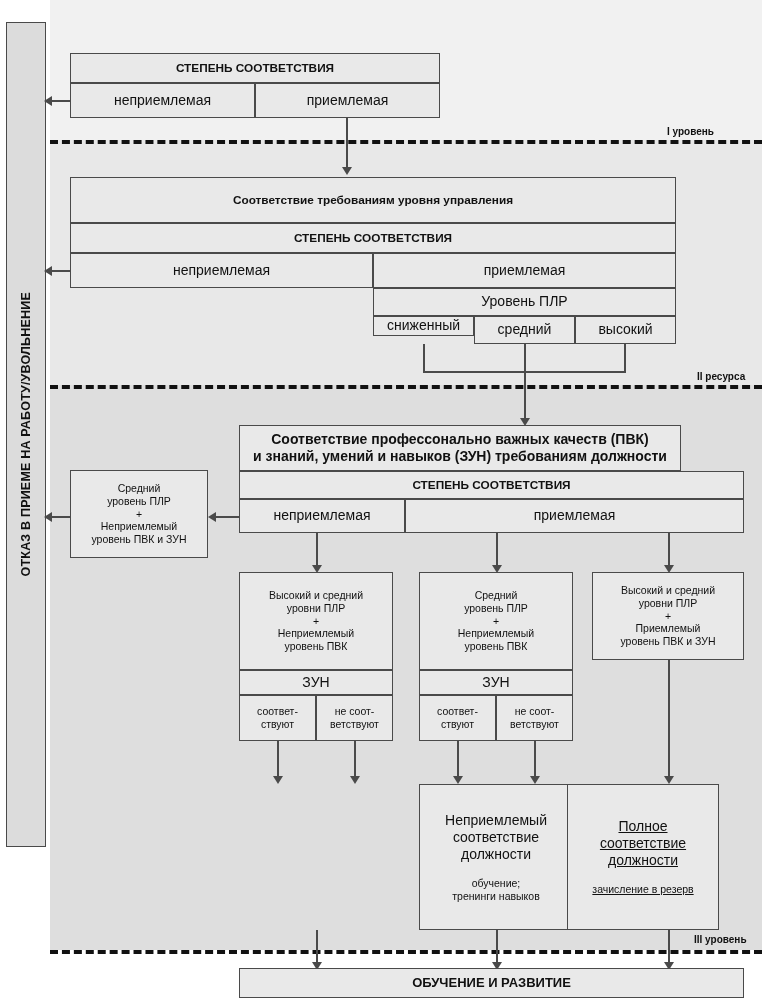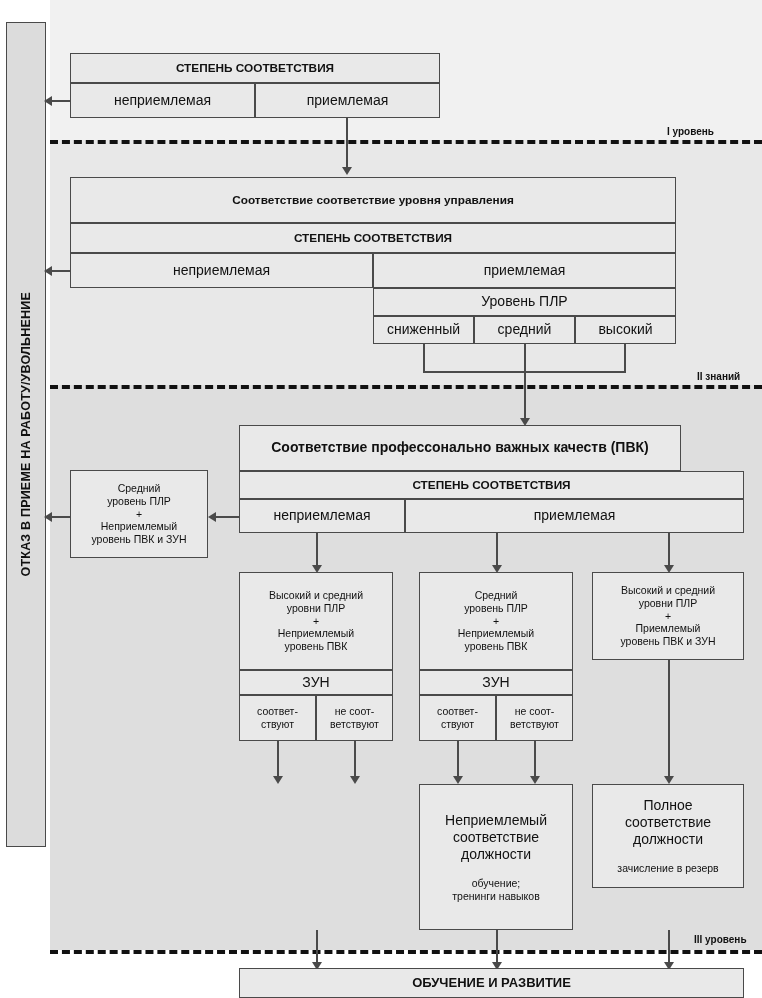--- a/index.html
+++ b/index.html
@@ -74,45 +74,46 @@
   <div class="ln hl" style="left:52px;top:100px;width:18px;"></div>
   <div class="arrow-l" style="left:44px;top:96px;"></div>
 
   <div class="ln vl" style="left:346px;top:118px;height:50px;"></div>
   <div class="arrow-d" style="left:342px;top:167px;"></div>
 
   <div class="dash" style="top:140px;"></div>
   <div class="lvl" style="left:667px;top:126px;">I уровень</div>
 
   <div class="bx b f12 stack" style="left:70px;top:177px;width:606px;height:46px;">
-    <div>Соответствие соответствие уровня управления</div>
+    <div>Соответствие требованиям уровня управления</div>
   </div>
   <div class="bx b f12" style="left:70px;top:223px;width:606px;height:30px;">СТЕПЕНЬ СООТВЕТСТВИЯ</div>
   <div class="bx f11" style="left:70px;top:253px;width:303px;height:35px;">неприемлемая</div>
   <div class="bx f11" style="left:373px;top:253px;width:303px;height:35px;">приемлемая</div>
   <div class="bx f11" style="left:373px;top:288px;width:303px;height:28px;">Уровень ПЛР</div>
-  <div class="bx f11" style="left:373px;top:316px;width:101px;height:28px;">сниженный</div>
+  <div class="bx f11" style="left:373px;top:316px;width:101px;height:20px;">сниженный</div>
   <div class="bx f11" style="left:474px;top:316px;width:101px;height:28px;">средний</div>
   <div class="bx f11" style="left:575px;top:316px;width:101px;height:28px;">высокий</div>
 
   <div class="ln hl" style="left:52px;top:270px;width:18px;"></div>
   <div class="arrow-l" style="left:44px;top:266px;"></div>
 
   <div class="ln vl" style="left:423px;top:344px;height:28px;"></div>
   <div class="ln vl" style="left:524px;top:344px;height:28px;"></div>
   <div class="ln vl" style="left:624px;top:344px;height:28px;"></div>
   <div class="ln hl" style="left:423px;top:371px;width:203px;"></div>
   <div class="ln vl" style="left:524px;top:371px;height:50px;"></div>
   <div class="arrow-d" style="left:520px;top:418px;"></div>
 
   <div class="dash" style="top:385px;"></div>
-  <div class="lvl" style="left:697px;top:371px;">II знаний</div>
+  <div class="lvl" style="left:697px;top:371px;">II ресурса</div>
 
   <div class="bx b f11 stack" style="left:239px;top:425px;width:442px;height:46px;">
     <div>Соответствие профессонально важных качеств (ПВК)</div>
+    <div>и знаний, умений и навыков (ЗУН) требованиям должности</div>
   </div>
   <div class="bx b f12" style="left:239px;top:471px;width:505px;height:28px;">СТЕПЕНЬ СООТВЕТСТВИЯ</div>
   <div class="bx f11" style="left:239px;top:499px;width:166px;height:34px;">неприемлемая</div>
   <div class="bx f11" style="left:405px;top:499px;width:339px;height:34px;">приемлемая</div>
 
   <div class="bx f105 stack" style="left:70px;top:470px;width:138px;height:88px;">
     <div>Средний</div>
     <div>уровень ПЛР</div>
     <div>+</div>
     <div>Неприемлемый</div>
@@ -181,21 +182,21 @@
   <div class="arrow-d" style="left:664px;top:565px;"></div>
   <div class="bx f105 stack" style="left:592px;top:572px;width:152px;height:88px;">
     <div>Высокий и средний</div>
     <div>уровни ПЛР</div>
     <div>+</div>
     <div>Приемлемый</div>
     <div>уровень ПВК и ЗУН</div>
   </div>
   <div class="ln vl" style="left:668px;top:660px;height:119px;"></div>
   <div class="arrow-d" style="left:664px;top:776px;"></div>
-  <div class="bx stack" style="left:592px;top:784px;width:152px;height:104px;">
+  <div class="bx stack" style="left:567px;top:784px;width:152px;height:146px;text-decoration:underline;">
     <div class="b f11">Полное</div>
     <div class="b f11">соответствие</div>
     <div class="b f11">должности</div>
     <div style="height:14px"></div>
     <div class="f105">зачисление в резерв</div>
   </div>
 
   <div class="dash" style="top:950px;"></div>
   <div class="lvl" style="left:694px;top:934px;">III уровень</div>
 

